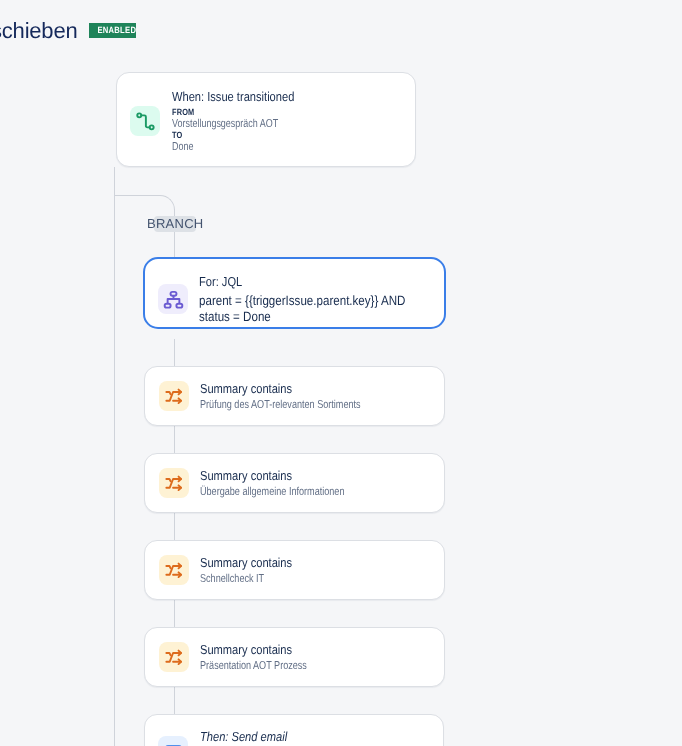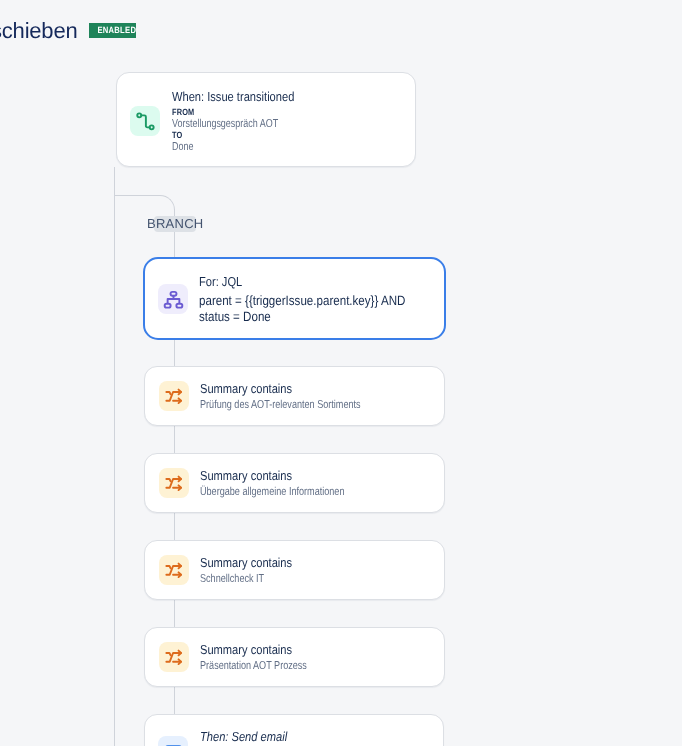--- a/index.html
+++ b/index.html
@@ -120,21 +120,21 @@
     </div>
     <div class="node-body" style="left:55px; top:15px;">
       <div class="node-title">When: Issue transitioned</div>
       <div class="kv-label" style="margin-top:2px;">FROM</div>
       <div class="kv-value">Vorstellungsgespräch AOT</div>
       <div class="kv-label">TO</div>
       <div class="kv-value">Done</div>
     </div>
   </div>
 
-  <div class="node selected" style="left:143px; top:257px; width:303px; height:83px;">
+  <div class="node selected" style="left:143px; top:257px; width:303px; height:72px;">
     <div class="node-icon" style="left:13px; top:25px; width:30px; height:30px; background:#EFEDFC;">
       <svg width="21" height="21" viewBox="0 0 24 24" fill="none" stroke="#6B5BD2" stroke-width="2.2" stroke-linecap="round" stroke-linejoin="round">
         <rect x="8.6" y="3.3" width="6.8" height="4.4" rx="2.2"></rect>
         <rect x="1.9" y="16.9" width="6.8" height="4.4" rx="2.2"></rect>
         <rect x="15.3" y="16.9" width="6.8" height="4.4" rx="2.2"></rect>
         <path d="M12 8.2v3.2"></path>
         <path d="M5.3 15.7v-4.3h13.4v4.3"></path>
       </svg>
     </div>
     <div class="node-body" style="left:54px; top:14px;">

